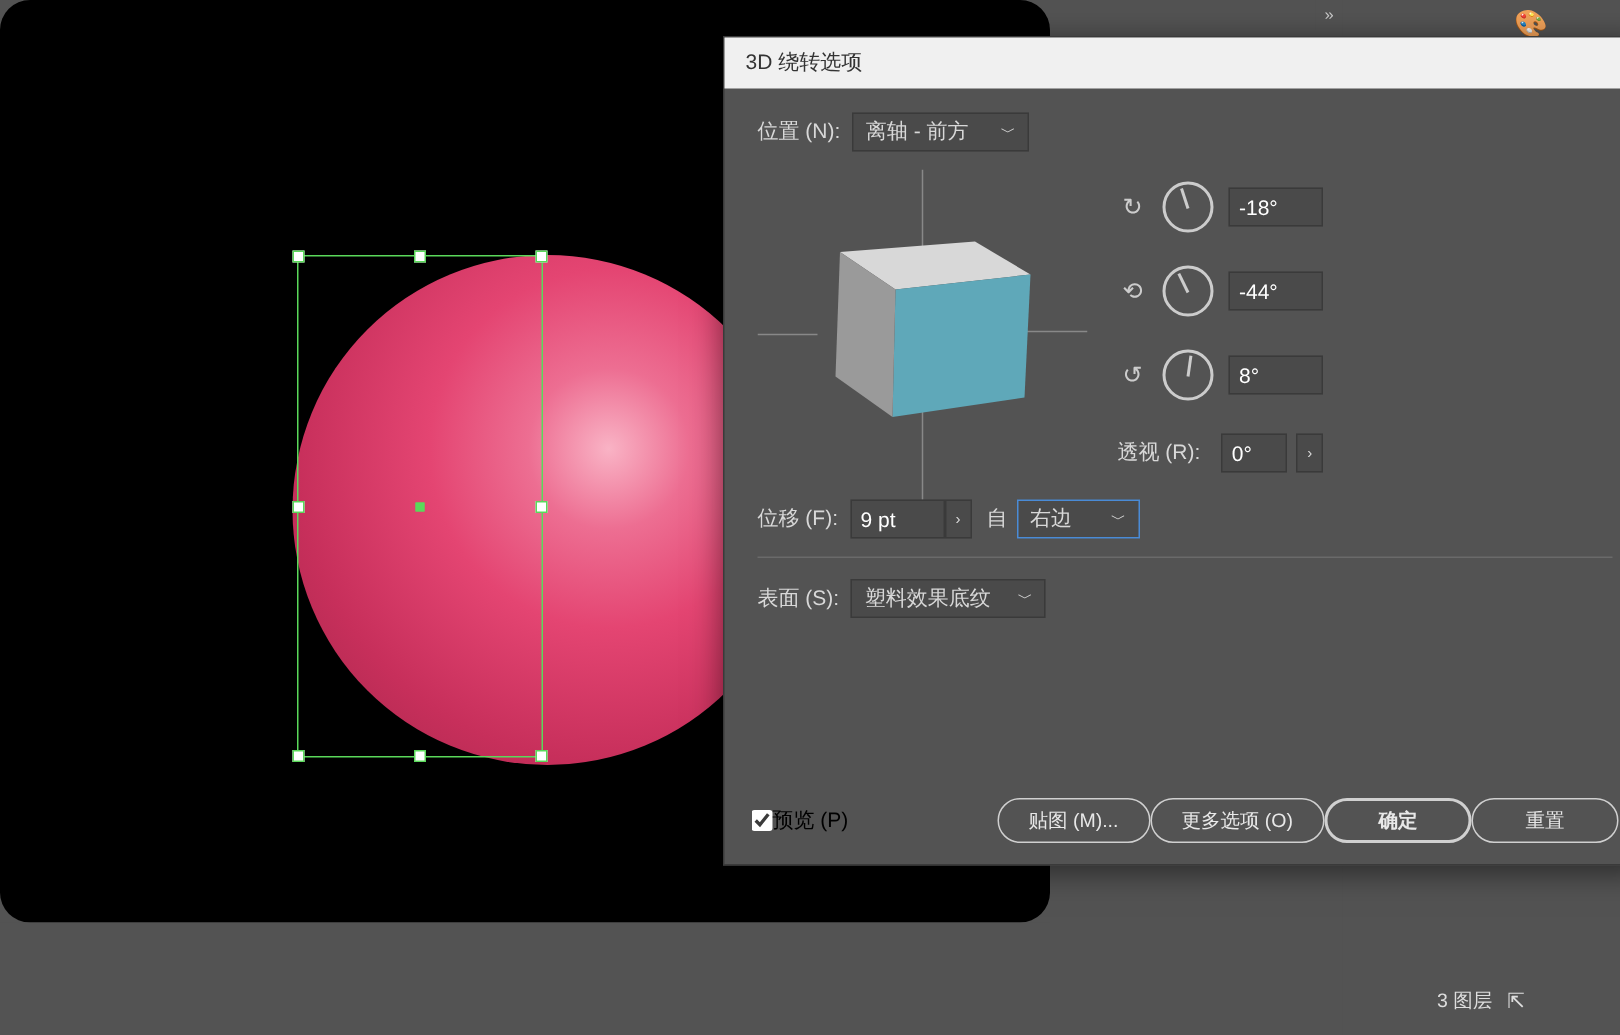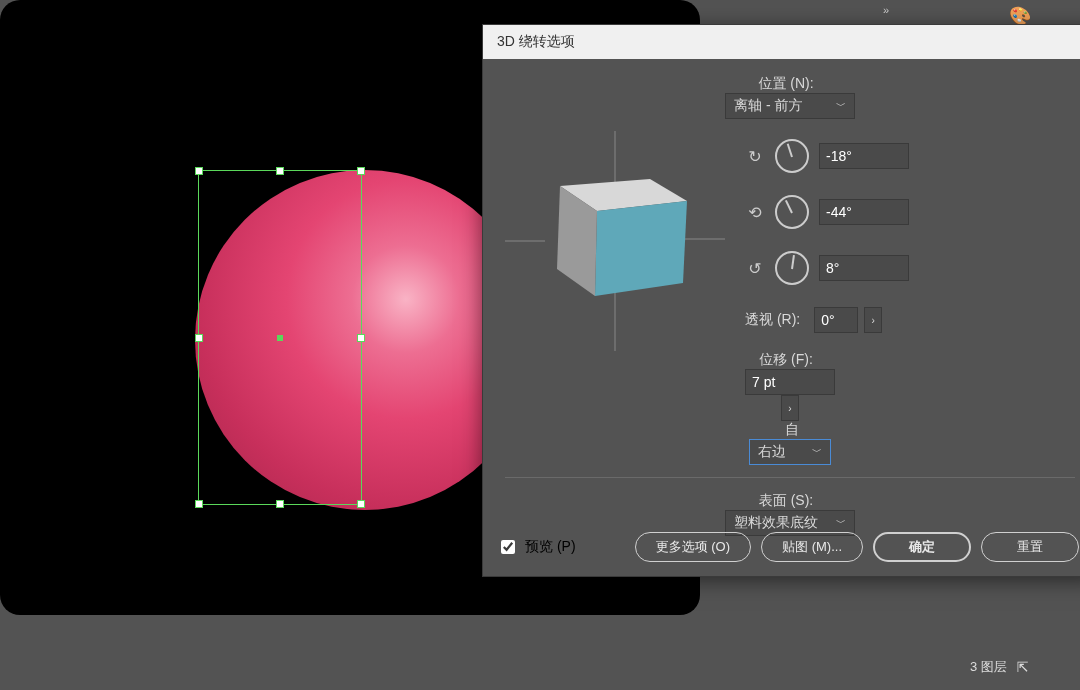--- a/index.html
+++ b/index.html
@@ -24,40 +24,40 @@
     .h-ml { left: -4px; top: 50%; margin-top: -4px; }
     .h-mr { right: -4px; top: 50%; margin-top: -4px; }
     .h-bl { left: -4px; bottom: -4px; }
     .h-bm { left: 50%; bottom: -4px; margin-left: -4px; }
     .h-br { right: -4px; bottom: -4px; }
     .h-c { left: 50%; top: 50%; margin: -3px 0 0 -3px; width: 6px; height: 6px; border-color: #5ad85a; background: #5ad85a; }
     
     .right-panel { position: absolute; right: 0; top: 0; width: 185px; height: 690px; background: #535353; }
     .color-icon { position: absolute; right: 48px; top: 5px; font-size: 18px; color: #ccc; }
     .panel-chevron { position: absolute; left: -18px; top: 0; width: 18px; height: 20px; background: #535353; color: #ccc; text-align: center; font-size: 11px; line-height: 20px; }
-    .layers-footer { position: absolute; bottom: 14px; left: 75px; color: #ddd; font-size: 13px; display: flex; gap: 10px; align-items: center; }
+    .layers-footer { position: absolute; bottom: 14px; left: 63px; color: #ddd; font-size: 13px; display: flex; gap: 10px; align-items: center; }
     .layers-footer .popout { font-size: 14px; }
     
     .dialog {
       position: absolute; left: 448px; top: 24px; width: 616px; height: 553px;
       background: #535353; border: 1px solid #3a3a3a;
       box-shadow: 0 4px 20px rgba(0,0,0,0.5);
       margin-left: 34px;
     }
     .title-bar { height: 34px; background: #f0f0f0; color: #333; padding: 0 14px; display: flex; align-items: center; font-size: 14px; }
     .dialog-body { padding: 16px 22px; color: #d8d8d8; font-size: 14px; }
     
-    .row { display: flex; align-items: center; margin-bottom: 12px; flex-direction: column; }
+    .row { display: flex; align-items: center; margin-bottom: 12px; }
     .lbl { margin-right: 8px; }
     
     .select-box { background: #4a4a4a; border: 1px solid #3a3a3a; height: 26px; padding: 0 8px; display: flex; align-items: center; justify-content: space-between; gap: 8px; cursor: pointer; }
     .select-box .caret { font-size: 10px; }
     .select-box.hl { border-color: #4a8bd6; }
     
-    .input-box { background: #4a4a4a; border: 1px solid #3a3a3a; height: 26px; width: 90px; padding: 0 6px; display: flex; align-items: center; color: #fff; }
+    .input-box { background: #4a4a4a; border: 1px solid #3a3a3a; height: 26px; width: 63px; padding: 0 6px; display: flex; align-items: center; color: #fff; }
     .stepper-btn { width: 18px; height: 26px; background: #4a4a4a; border: 1px solid #3a3a3a; display: flex; align-items: center; justify-content: center; font-size: 10px; cursor: pointer; }
     
     .preview-area { display: flex; gap: 20px; margin-top: 8px; }
     .cube-preview { position: relative; width: 220px; height: 220px; }
     .cube-preview svg { width: 100%; height: 100%; }
     
     .rotation-controls { flex: 1; padding-top: 8px; }
     .rot-row { display: flex; align-items: center; gap: 10px; margin-bottom: 22px; }
     .rot-icon { width: 20px; text-align: center; font-size: 16px; color: #ccc; }
     .dial { width: 34px; height: 34px; border: 2px solid #ccc; border-radius: 50%; position: relative; }
@@ -70,21 +70,21 @@
     .perspective-row { display: flex; align-items: center; gap: 6px; margin-top: 8px; }
     
     .section-title { margin: 18px 0 10px 0; }
     .divider { border: none; border-top: 1px solid #6a6a6a; margin: 8px 0 14px 0; }
     
     .cap-group { display: flex; gap: 4px; margin-left: 8px; }
     .cap-btn { width: 26px; height: 26px; border: 1px solid #3a3a3a; background: #4a4a4a; border-radius: 2px; display: flex; align-items: center; justify-content: center; cursor: pointer; }
     .cap-btn .ball { width: 14px; height: 14px; border-radius: 50%; background: radial-gradient(circle at 35% 30%, #eee, #888); }
     .cap-btn.active { border-color: #888; }
     
-    .button-row { position: absolute; left: 18px; right: 18px; bottom: 14px; display: flex; align-items: center; gap: 10px; }
+    .button-row { position: absolute; left: 18px; right: 18px; bottom: 14px; display: flex; align-items: center; }
     .chk { width: 14px; height: 14px; accent-color: #fff; }
     .preview-lbl { margin-right: auto; font-size: 14px; }
     .btn { height: 30px; border: 1.5px solid #d0d0d0; background: transparent; color: #e8e8e8; border-radius: 15px; padding: 0 20px; font-size: 13px; cursor: pointer; min-width: 98px; text-align: center; display: flex; align-items: center; justify-content: center; }
     .btn.primary { border-width: 2.5px; font-weight: bold; }
     
     .bottom-bar { position: absolute; left: 0; bottom: 0; width: 700px; height: 75px; background: #535353; }
   </style>
 </head>
 <body>
 
@@ -114,21 +114,21 @@
   </div>
 </div>
 
 <div class="dialog">
   <div class="title-bar">
     <span>3D 绕转选项</span>
   </div>
   <div class="dialog-body">
     <div class="row">
       <span class="lbl">位置 (N):</span>
-      <div class="select-box" style="width:130px">
+      <div class="select-box" style="width:118px">
         <span>离轴 - 前方</span>
         <span class="caret">﹀</span>
       </div>
     </div>
 
     <div class="preview-area">
       <div class="cube-preview">
         <svg viewBox="0 0 220 220">
           <line x1="110" y1="0" x2="110" y2="70" stroke="#888" stroke-width="1"></line>
           <line x1="110" y1="155" x2="110" y2="220" stroke="#888" stroke-width="1"></line>
@@ -169,21 +169,21 @@
           <div class="stepper-btn">›</div>
         </div>
       </div>
     </div>
 
 
 
     <div class="row">
       <span class="lbl">位移 (F):</span>
       <div class="input-box">
-          <span>7 pt</span>
+          <span>9 pt</span>
         </div>
       <div class="stepper-btn">›</div>
       <span class="lbl" style="margin:0 6px 0 10px">自</span>
       <div class="select-box hl" style="width:82px">
         <span>右边</span>
         <span class="caret">﹀</span>
       </div>
     </div>
 
     <hr class="divider">
@@ -195,24 +195,24 @@
         <span class="caret">﹀</span>
       </div>
     </div>
 
   </div>
 
   <div class="button-row">
     <input type="checkbox" class="chk" checked="" style="">
     <span class="preview-lbl">预览 (P)</span>
     <button class="btn">
+        <span>贴图 (M)...</span>
+      </button>
+    <button class="btn">
         <span>更多选项 (O)</span>
-      </button>
-    <button class="btn">
-        <span>贴图 (M)...</span>
       </button>
     <button class="btn primary">
         <span>确定</span>
       </button>
     <button class="btn">
         <span>重置</span>
       </button>
   </div>
 </div>
 

